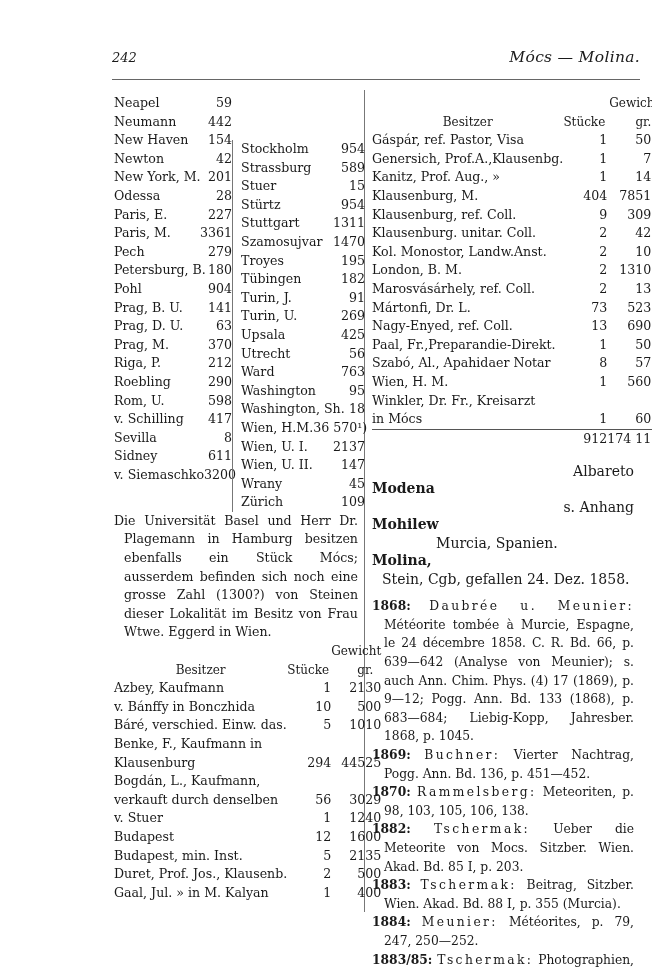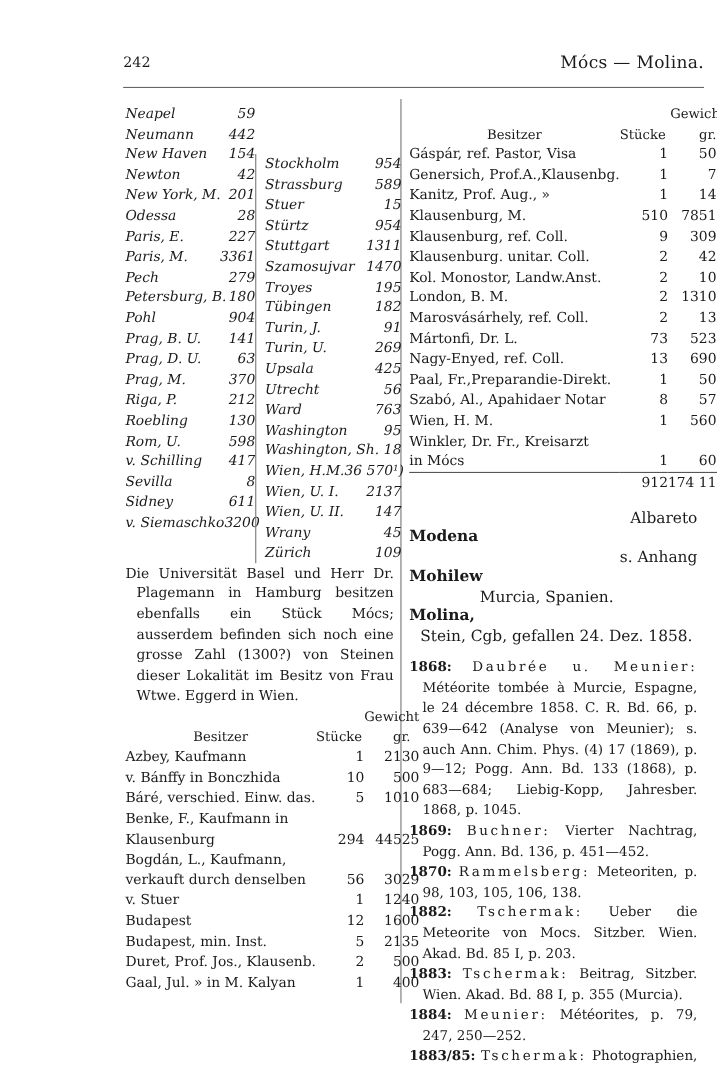--- a/index.html
+++ b/index.html
@@ -1,35 +1,35 @@
 <!DOCTYPE html>
 <html><head>
 <meta charset="utf-8">
 <style>
   html, body { margin: 0; padding: 0; background: #fff; }
   body {
     width: 652px; height: 968px; position: relative; overflow: hidden;
     font-family: "DejaVu Serif", "Liberation Serif", serif;
     color: #1a1a1a; font-size: 12.6px;
   }
-  .header { position: absolute; top: 48px; left: 112px; width: 528px; height: 24px; }
+  .header { position: absolute; top: 48px; left: 112px; width: 528px; height: 24px; font-style: italic; }
   .page-num { position: absolute; left: 0; top: 2px; font-size: 13px; }
   .running-title { position: absolute; left: 0; right: 0; text-align: right; font-size: 15.5px; letter-spacing: 0.3px; }
   .header-rule { position: absolute; top: 79px; left: 112px; width: 528px; border-top: 1px solid #666; }
 
   .col { position: absolute; top: 94px; }
   .col-left { left: 114px; width: 244px; }
   .col-right { left: 372px; width: 262px; }
   .col-divider { position: absolute; left: 364px; top: 90px; height: 822px; border-left: 1px solid #777; }
 
   .two-list { position: relative; display: flex; }
   .sub { width: 120px; }
   .sub.a { width: 118px; }
   .sub.b { width: 124px; border-left: 1px solid #777; padding-left: 8px; margin-top: 46px; }
-  .row { display: flex; justify-content: space-between; height: 18.6px; line-height: 18.6px; white-space: nowrap; font-style: italic; }
+  .row { display: flex; justify-content: space-between; height: 18.6px; line-height: 18.6px; white-space: nowrap; }
   .row .v { text-align: right; }
 
   p.para { margin: 0; line-height: 18.6px; text-align: justify; text-indent: -10px; padding-left: 10px; }
 
   table.tbl { border-collapse: collapse; width: 100%; }
   table.tbl td, table.tbl th { padding: 0; line-height: 18.6px; font-weight: normal; white-space: nowrap; }
   table.tbl th { font-size: 12px; vertical-align: bottom; }
   th.gew { line-height: 14px; text-align: right; }
   td.n { text-align: right; padding-right: 6px; }
   td.w { text-align: right; }
@@ -112,21 +112,21 @@
         <div class="row">
           <span>Prag, M.</span>
           <span class="v">370</span>
         </div>
         <div class="row">
           <span>Riga, P.</span>
           <span class="v">212</span>
         </div>
         <div class="row">
           <span>Roebling</span>
-          <span class="v">130</span>
+          <span class="v">290</span>
         </div>
         <div class="row">
           <span>Rom, U.</span>
           <span class="v">598</span>
         </div>
         <div class="row">
           <span>v. Schilling</span>
           <span class="v">417</span>
         </div>
         <div class="row">
@@ -322,21 +322,21 @@
           <td class="n">1</td>
           <td class="w">75</td>
         </tr>
         <tr>
           <td>Kanitz, Prof. Aug.,   »</td>
           <td class="n">1</td>
           <td class="w">145</td>
         </tr>
         <tr>
           <td>Klausenburg, M.</td>
-          <td class="n">510</td>
+          <td class="n">404</td>
           <td class="w">78513</td>
         </tr>
         <tr>
           <td>Klausenburg, ref. Coll.</td>
           <td class="n">9</td>
           <td class="w">3095</td>
         </tr>
         <tr>
           <td>Klausenburg. unitar. Coll.</td>
           <td class="n">2</td>

